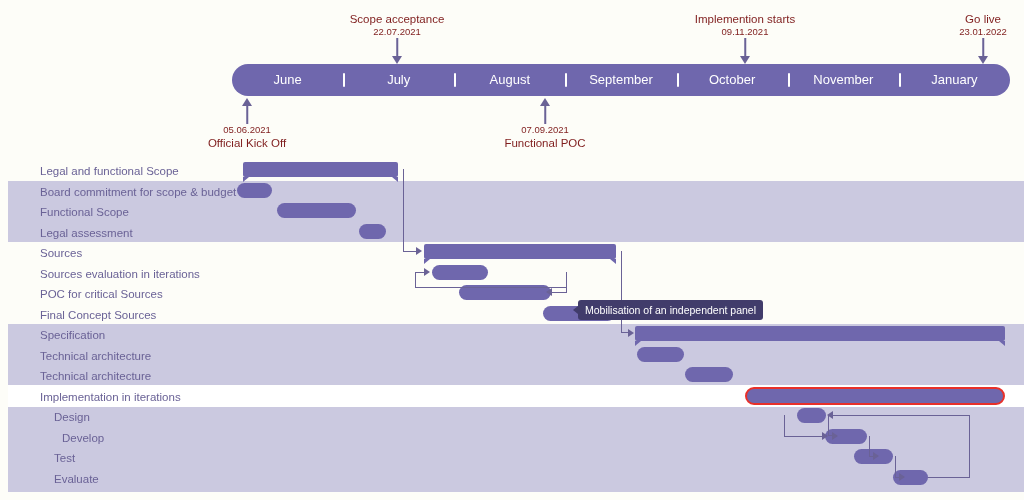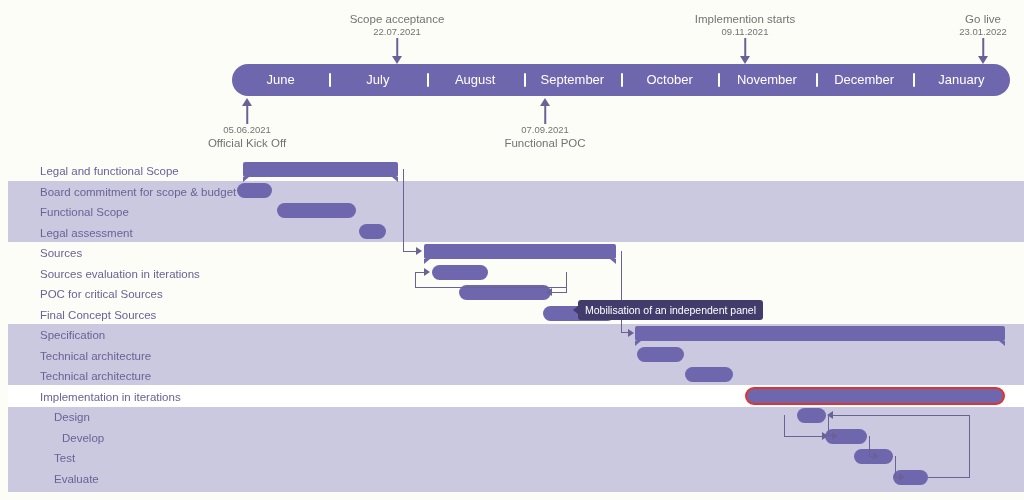--- a/index.html
+++ b/index.html
@@ -49,21 +49,21 @@
     width: 2px;
     height: 14px;
     background: #ffffff;
     border-radius: 1px;
   }
 
   
   .ms {
     position: absolute;
     text-align: center;
-    color: #737373;
+    color: #7f1d1d;
     white-space: nowrap;
     transform: translateX(-50%);
   }
   .ms-title { font-size: 11.5px; line-height: 14px; }
   .ms-date  { font-size: 9.5px; line-height: 12px; }
 
   .ms-line {
     position: absolute;
     width: 1.5px;
     background: #6a6296;
@@ -221,21 +221,20 @@
   <div class="ms-line" style="left:983px; top:38px; height:20px;"></div>
   <div class="ms-arrow down" style="left:983px; top:56px;"></div>
 
   <div class="timeline-bar">
     <div class="month-cell">June</div>
     <div class="month-cell">July</div>
     <div class="month-cell">August</div>
     <div class="month-cell">September</div>
     <div class="month-cell">October</div>
     <div class="month-cell">November</div>
-    <div class="month-cell">December</div>
     <div class="month-cell">January</div>
   </div>
 
   <div class="ms-arrow up" style="left:247px; top:98px;"></div>
   <div class="ms-line" style="left:247px; top:106px; height:18px;"></div>
   <div class="ms" style="left:247px; top:124px;">
     <div class="ms-date">05.06.2021</div>
     <div class="ms-title">Official Kick Off</div>
   </div>
 

